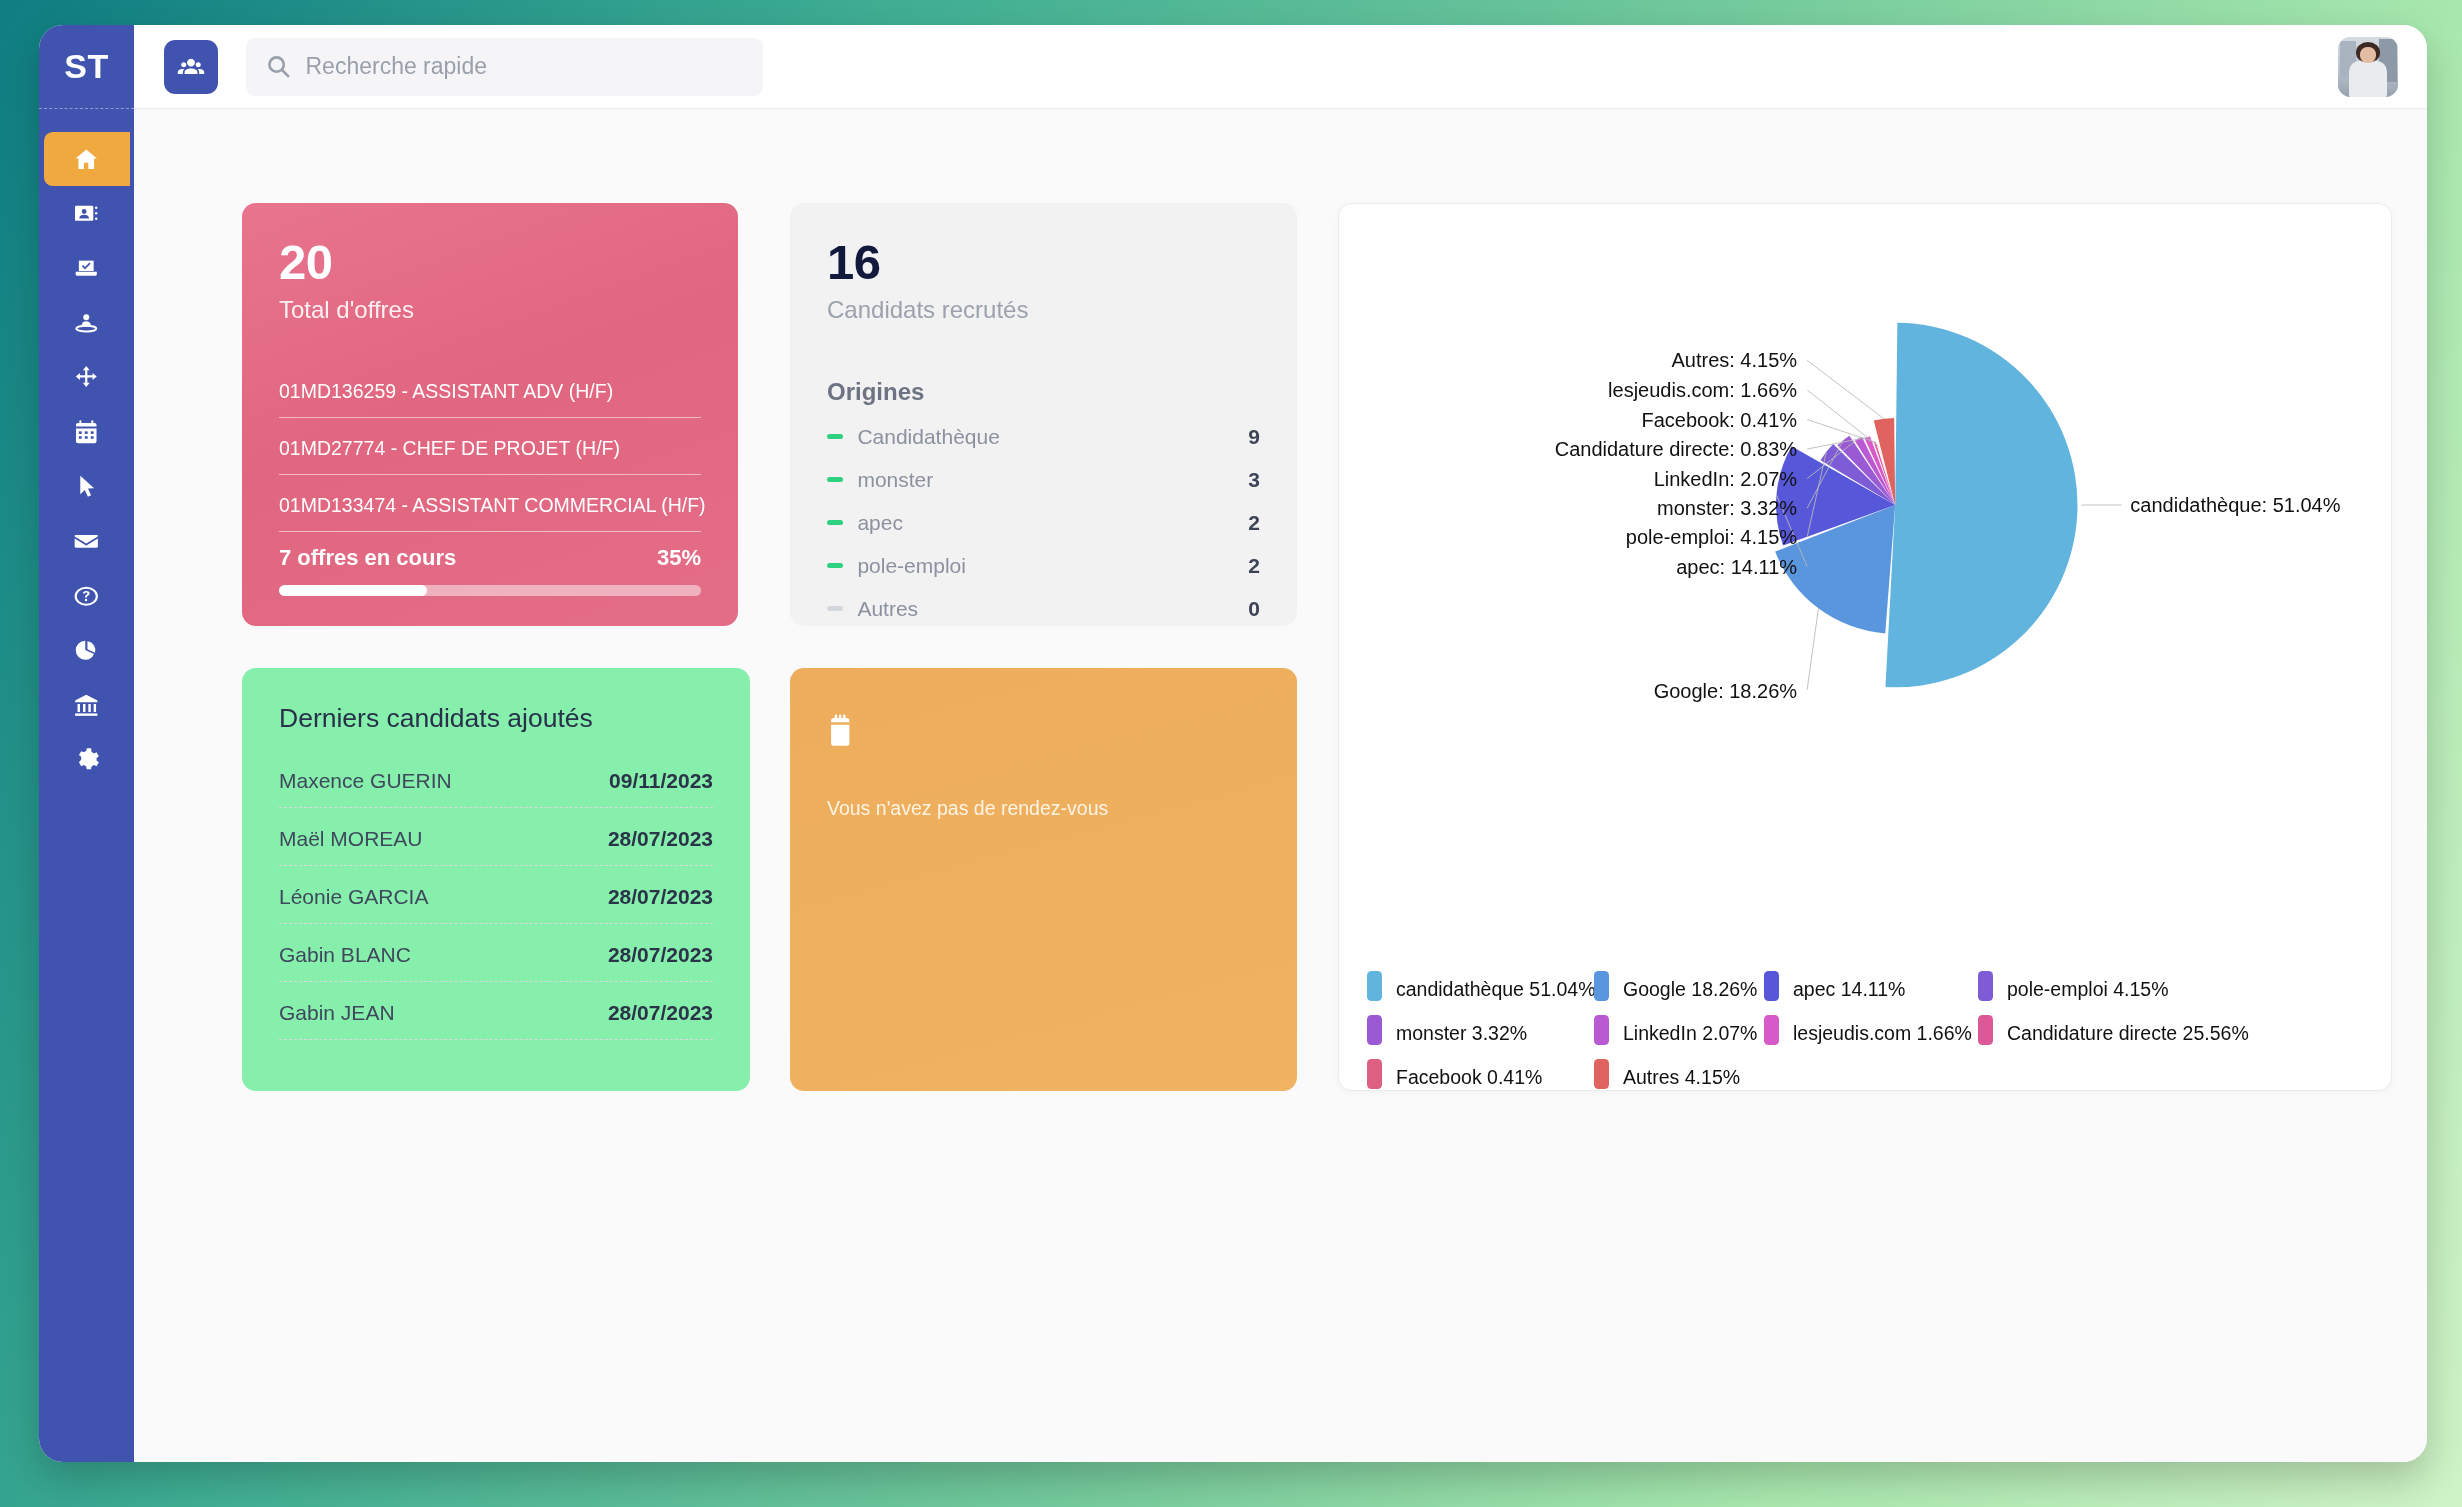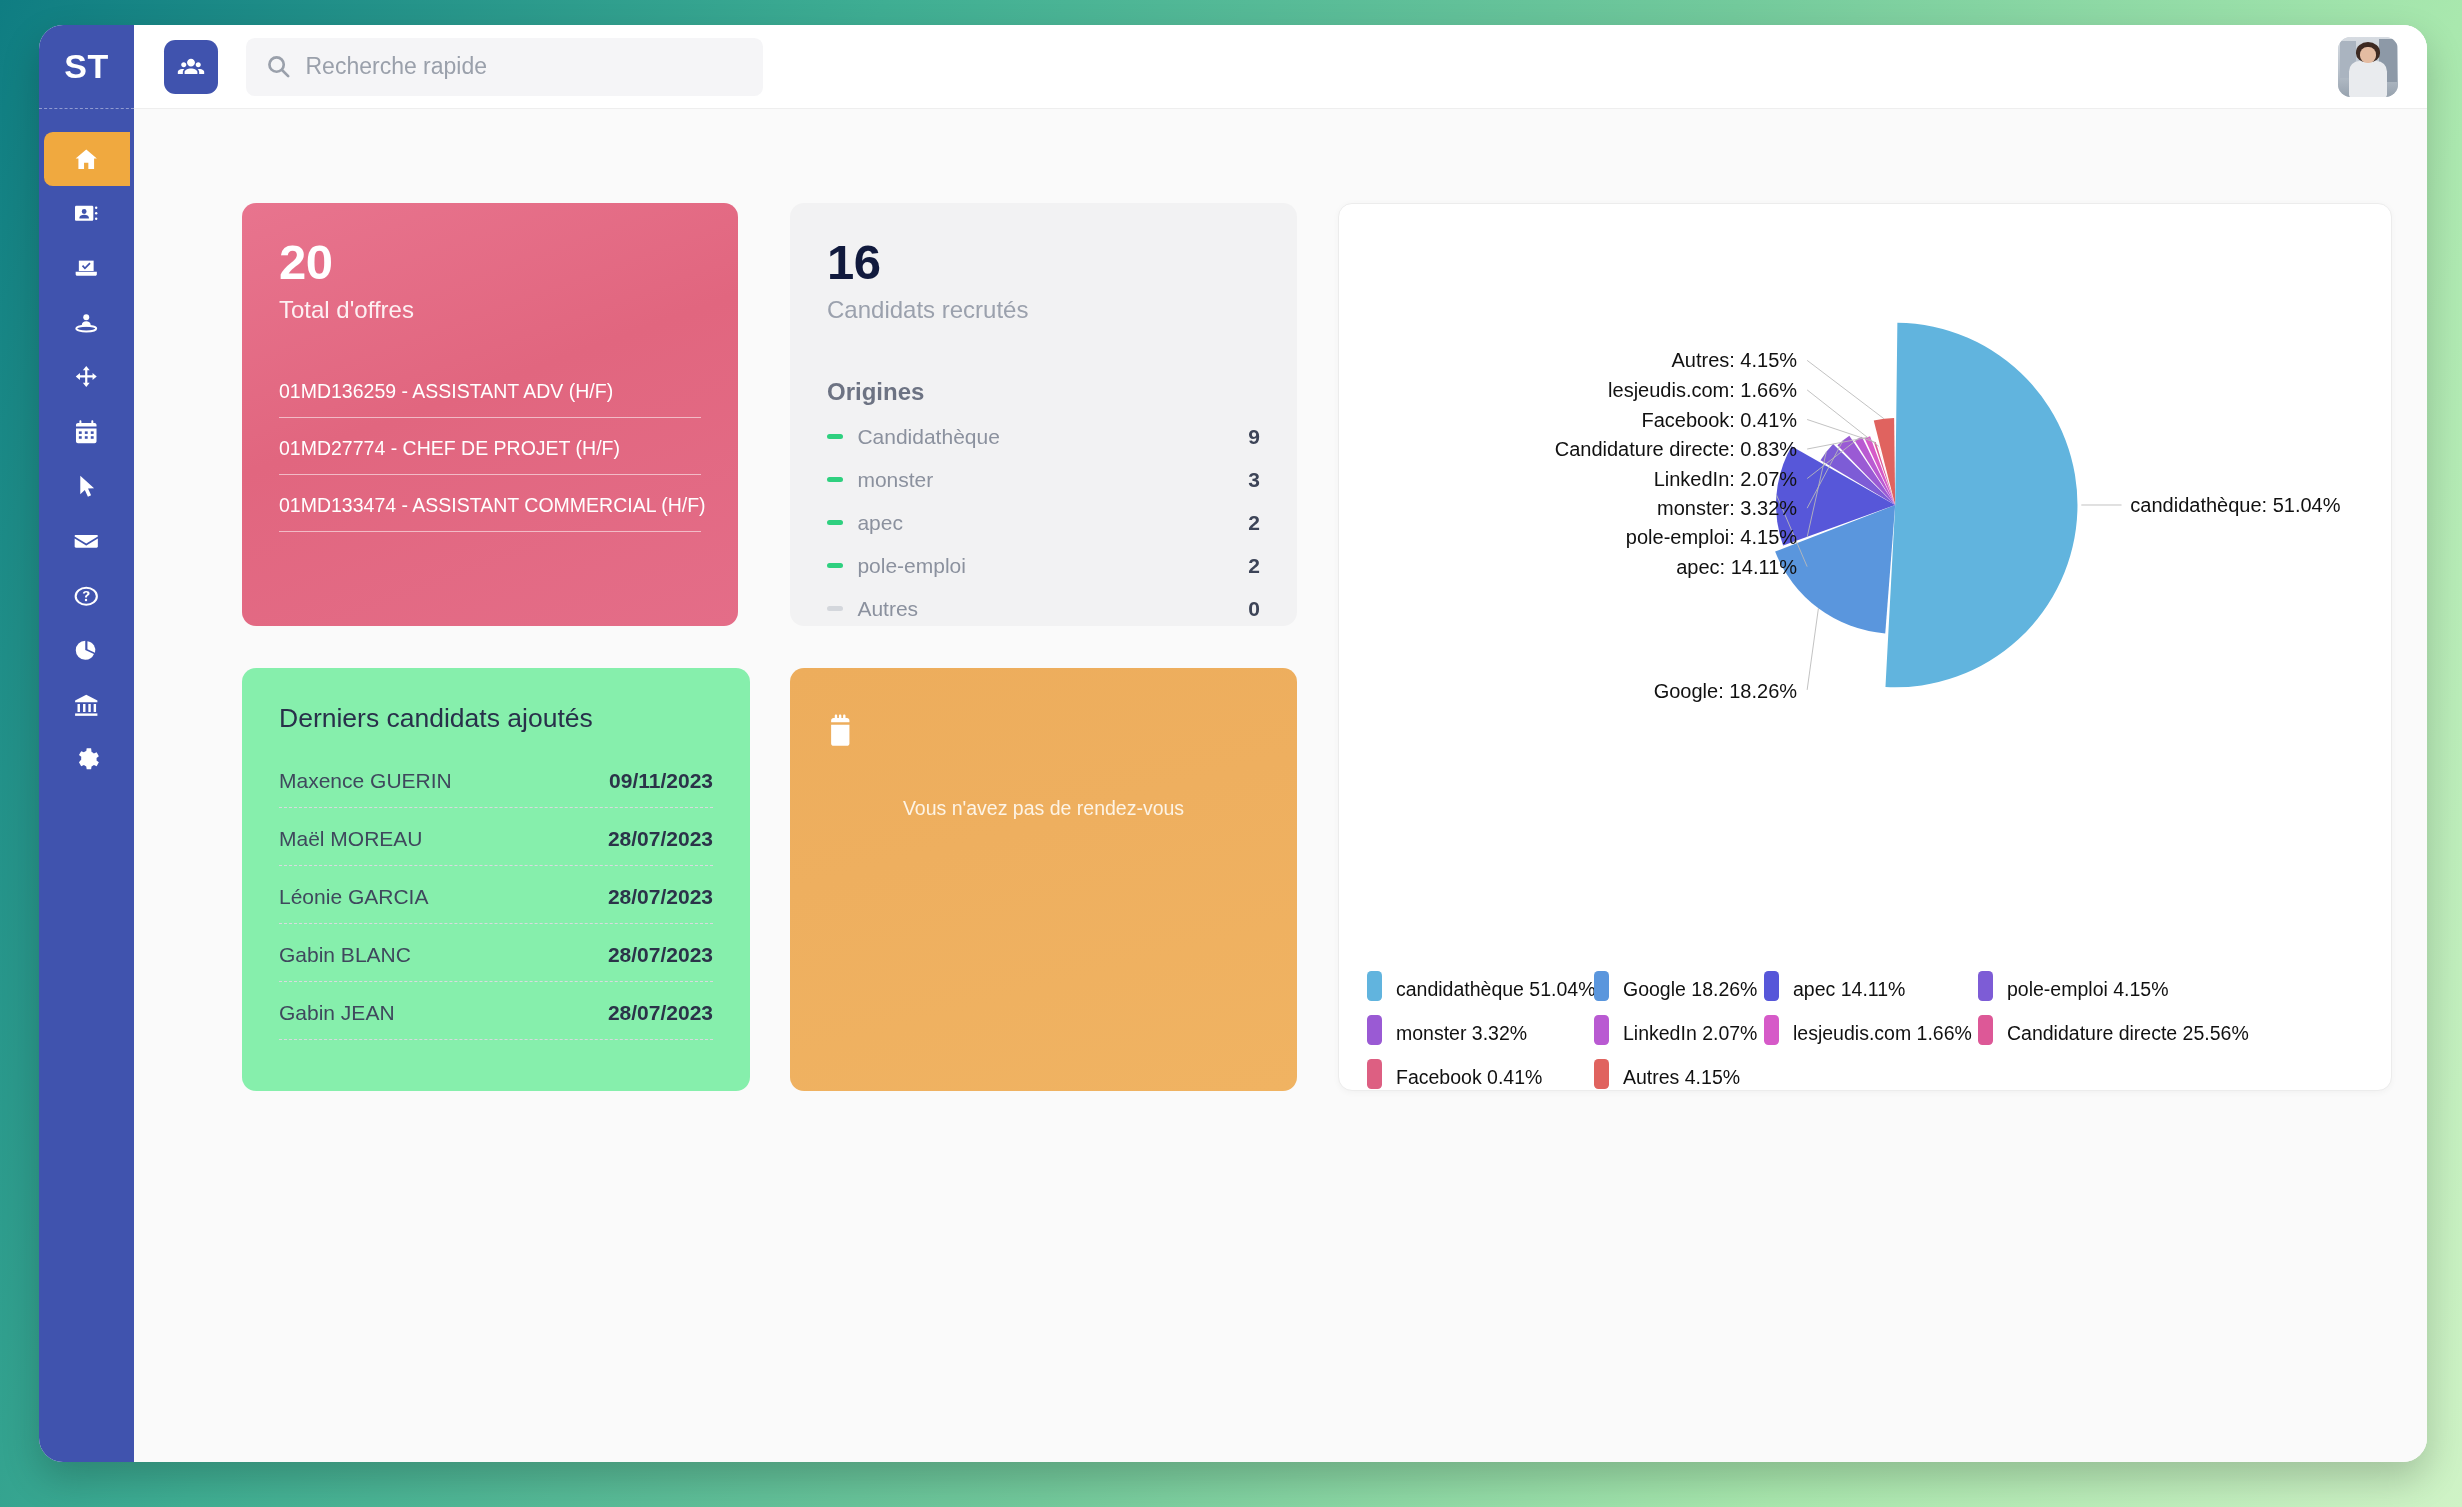--- a/index.html
+++ b/index.html
@@ -256,21 +256,21 @@
   #calendar-icon { width: 33px; height: 35px; flex: 0 0 33px; margin-top: 5px; }
   #calendar-icon svg { width: 33px; height: 35px; fill: #ffffff; }
   #appointments-title {
     margin-left: 24px;
     font-size: 26.5px;
     font-weight: 700;
     line-height: 1.35;
     max-width: 277px;
     color: #fffdf8;
   }
-  #appointments-empty { margin-top: 49px; font-size: 19.5px; color: #fdf4e6; text-align: center; }
+  #appointments-empty { margin-top: 49px; font-size: 19.5px; color: #fdf4e6; }
 
   
   #chart-card {
     position: absolute;
     left: 1299px; top: 178px;
     width: 1054px; height: 888px;
     background: #ffffff;
     border: 0.6px solid #ececec;
     border-radius: 14px;
     box-shadow: 0 1.3px 6.3px rgba(0,0,0,.035);
@@ -460,20 +460,29 @@
   </div>
 
   <div id="offers-card" class="card">
     <div id="offers-count">20</div>
     <div id="offers-label">Total d'offres</div>
     <div id="offers-list">
         <div class="offer-row">01MD136259 - ASSISTANT ADV (H/F)</div>
         <div class="offer-row">01MD27774 - CHEF DE PROJET (H/F)</div>
         <div class="offer-row">01MD133474 - ASSISTANT COMMERCIAL (H/F)</div>
       </div>
+    <div id="offers-foot">
+      <div id="offers-foot-row">
+        <span>7 offres en cours</span>
+        <span>35%</span>
+      </div>
+      <div id="offers-progress-track">
+        <div id="offers-progress-fill" style="width: 35%;"></div>
+      </div>
+    </div>
   </div>
 
   <div id="recruited-card" class="card">
     <div id="recruited-count">16</div>
     <div id="recruited-label">Candidats recrutés</div>
     <div id="origins-title">Origines</div>
     <div id="origins-list">
         <div class="origin-row">
           <span class="origin-dash"></span>
           <span class="origin-name">Candidathèque</span>

